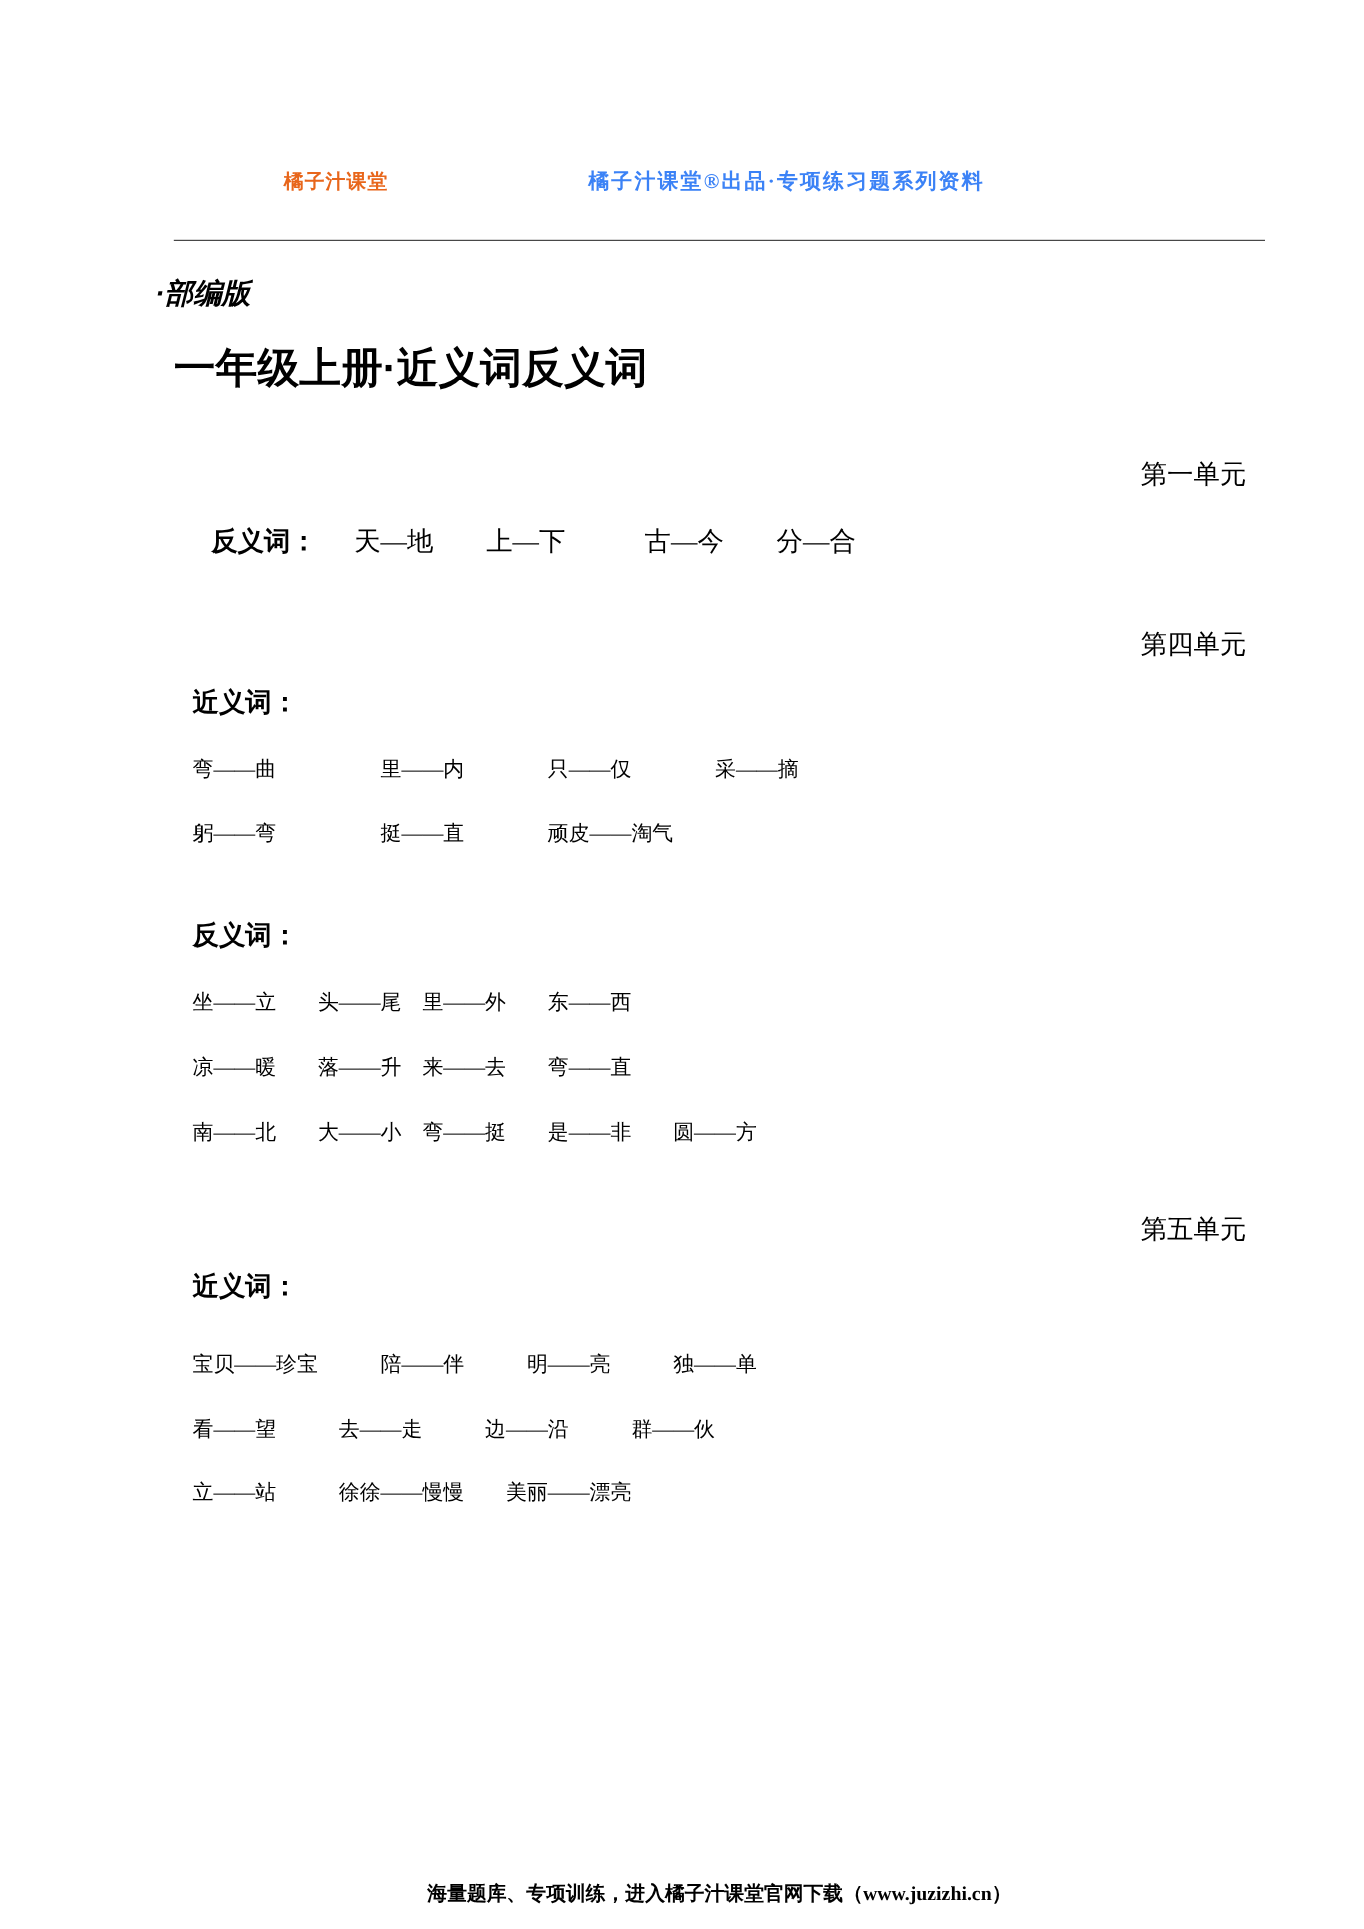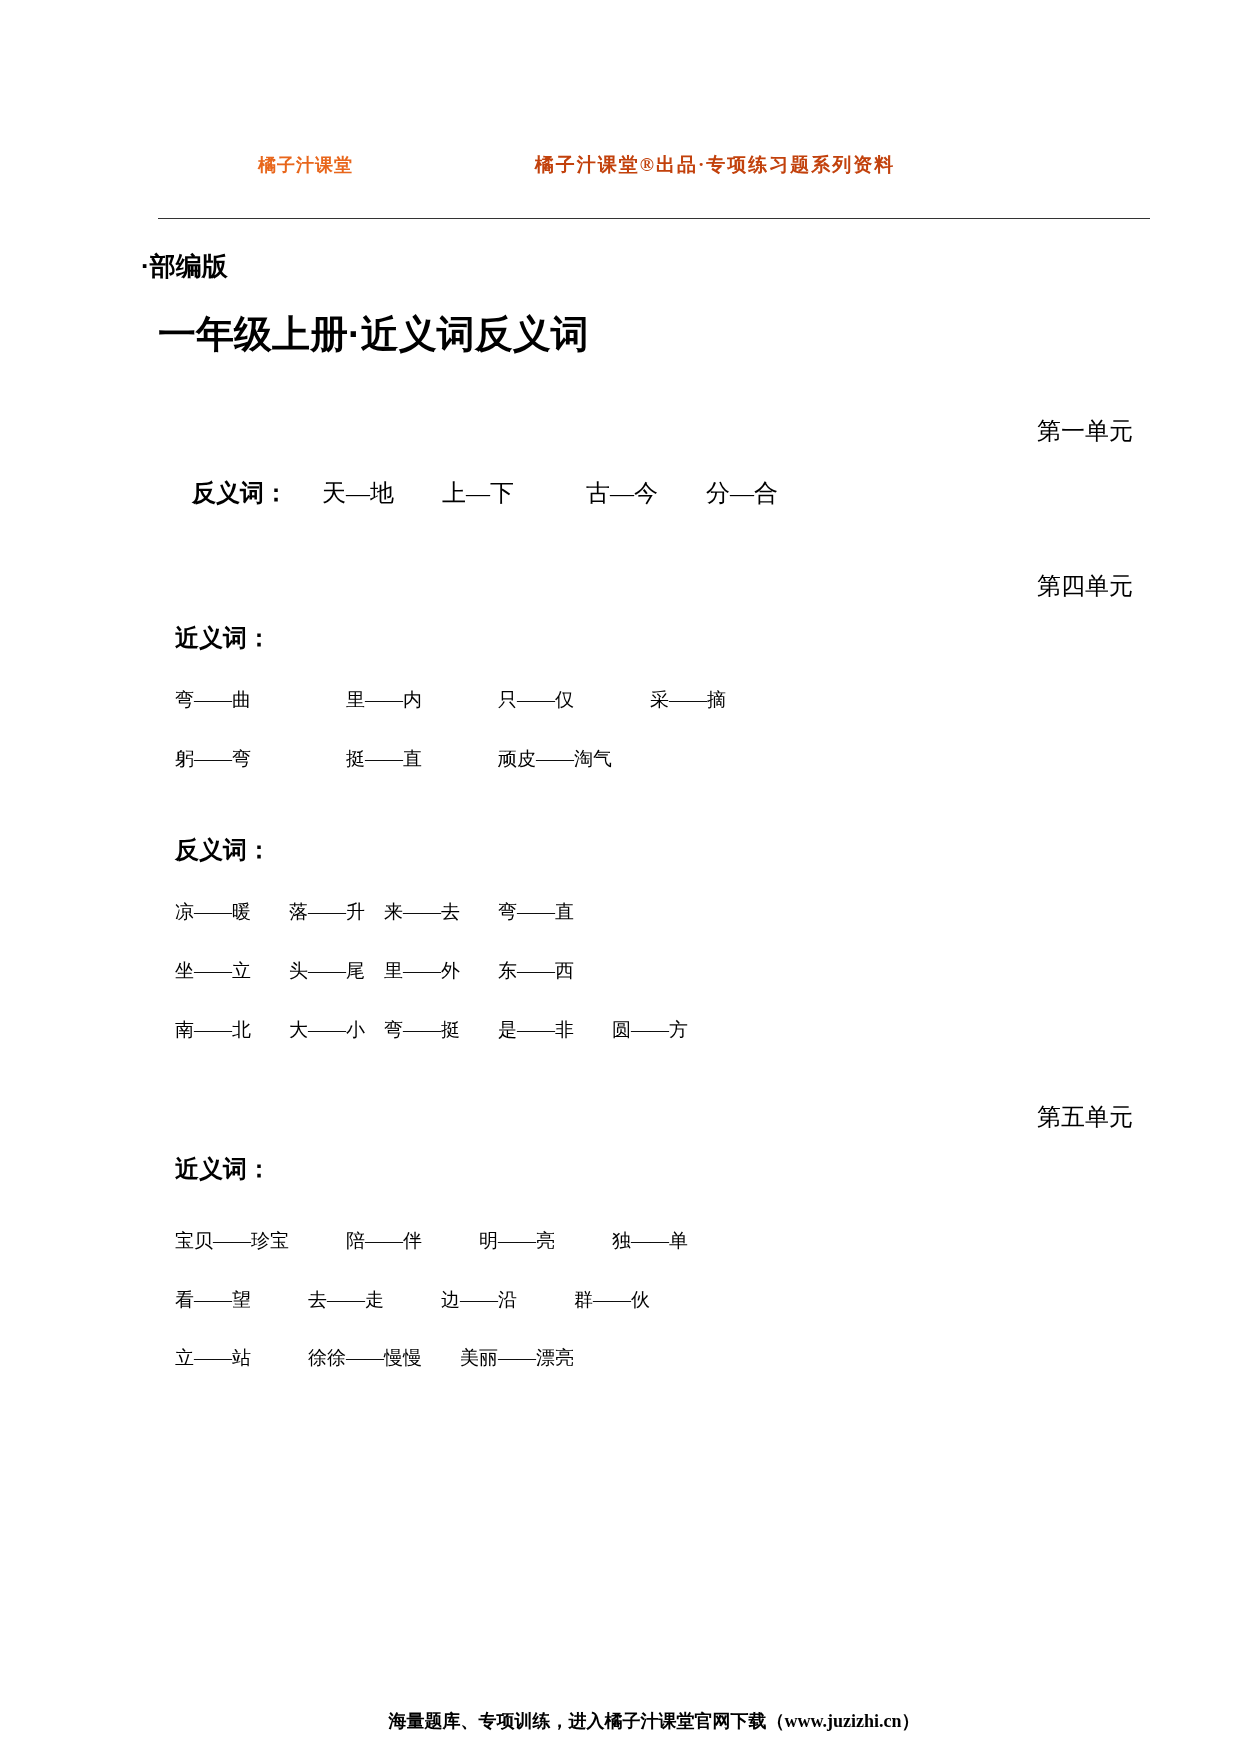--- a/index.html
+++ b/index.html
@@ -42,31 +42,32 @@
     }
     .logo-text {
       color: #E8661B;
       font-size: 18px;
       font-weight: bold;
       letter-spacing: 1px;
     }
     .header-center {
       flex: 1;
       text-align: center;
-      color: #c2410c;
+      color: #3b82f6;
       font-size: 19px;
       font-weight: bold;
       letter-spacing: 2px;
       margin-left: -90px;
     }
     .edition {
       font-size: 26px;
       font-weight: bold;
       margin: 20px 0 25px 0;
       font-family: "Microsoft YaHei", sans-serif;
+      font-style: italic;
     }
     .main-title {
       text-align: left;
       font-size: 38px;
       font-weight: bold;
       margin-bottom: 55px;
       font-family: "Microsoft YaHei", sans-serif;
     }
     .unit-title {
       font-size: 24px;
@@ -143,22 +144,22 @@
     </div>
   </div>
 
   <div class="section gap-large">
     <div class="unit-title">第四单元</div>
     <div class="label-bold" style="display:block;margin-bottom:25px;">近义词：</div>
     <div class="word-line">弯——曲　　　　　里——内　　　　只——仅　　　　采——摘</div>
     <div class="word-line">躬——弯　　　　　挺——直　　　　顽皮——淘气</div>
 
     <div class="label-bold gap-large" style="display:block;margin-bottom:25px;margin-top:55px;">反义词：</div>
+    <div class="word-line">坐——立　　头——尾　里——外　　东——西</div>
     <div class="word-line">凉——暖　　落——升　来——去　　弯——直</div>
-    <div class="word-line">坐——立　　头——尾　里——外　　东——西</div>
     <div class="word-line">南——北　　大——小　弯——挺　　是——非　　圆——方</div>
   </div>
 
   <div class="section gap-large">
     <div class="unit-title" style="margin-bottom:5px;">第五单元</div>
     <div class="label-regular" style="display:block;margin-bottom:35px;font-family:SimSun,serif;">近义词：</div>
     <div class="word-line">宝贝——珍宝　　　陪——伴　　　明——亮　　　独——单</div>
     <div class="word-line">看——望　　　去——走　　　边——沿　　　群——伙</div>
     <div class="word-line">立——站　　　徐徐——慢慢　　美丽——漂亮</div>
   </div>

